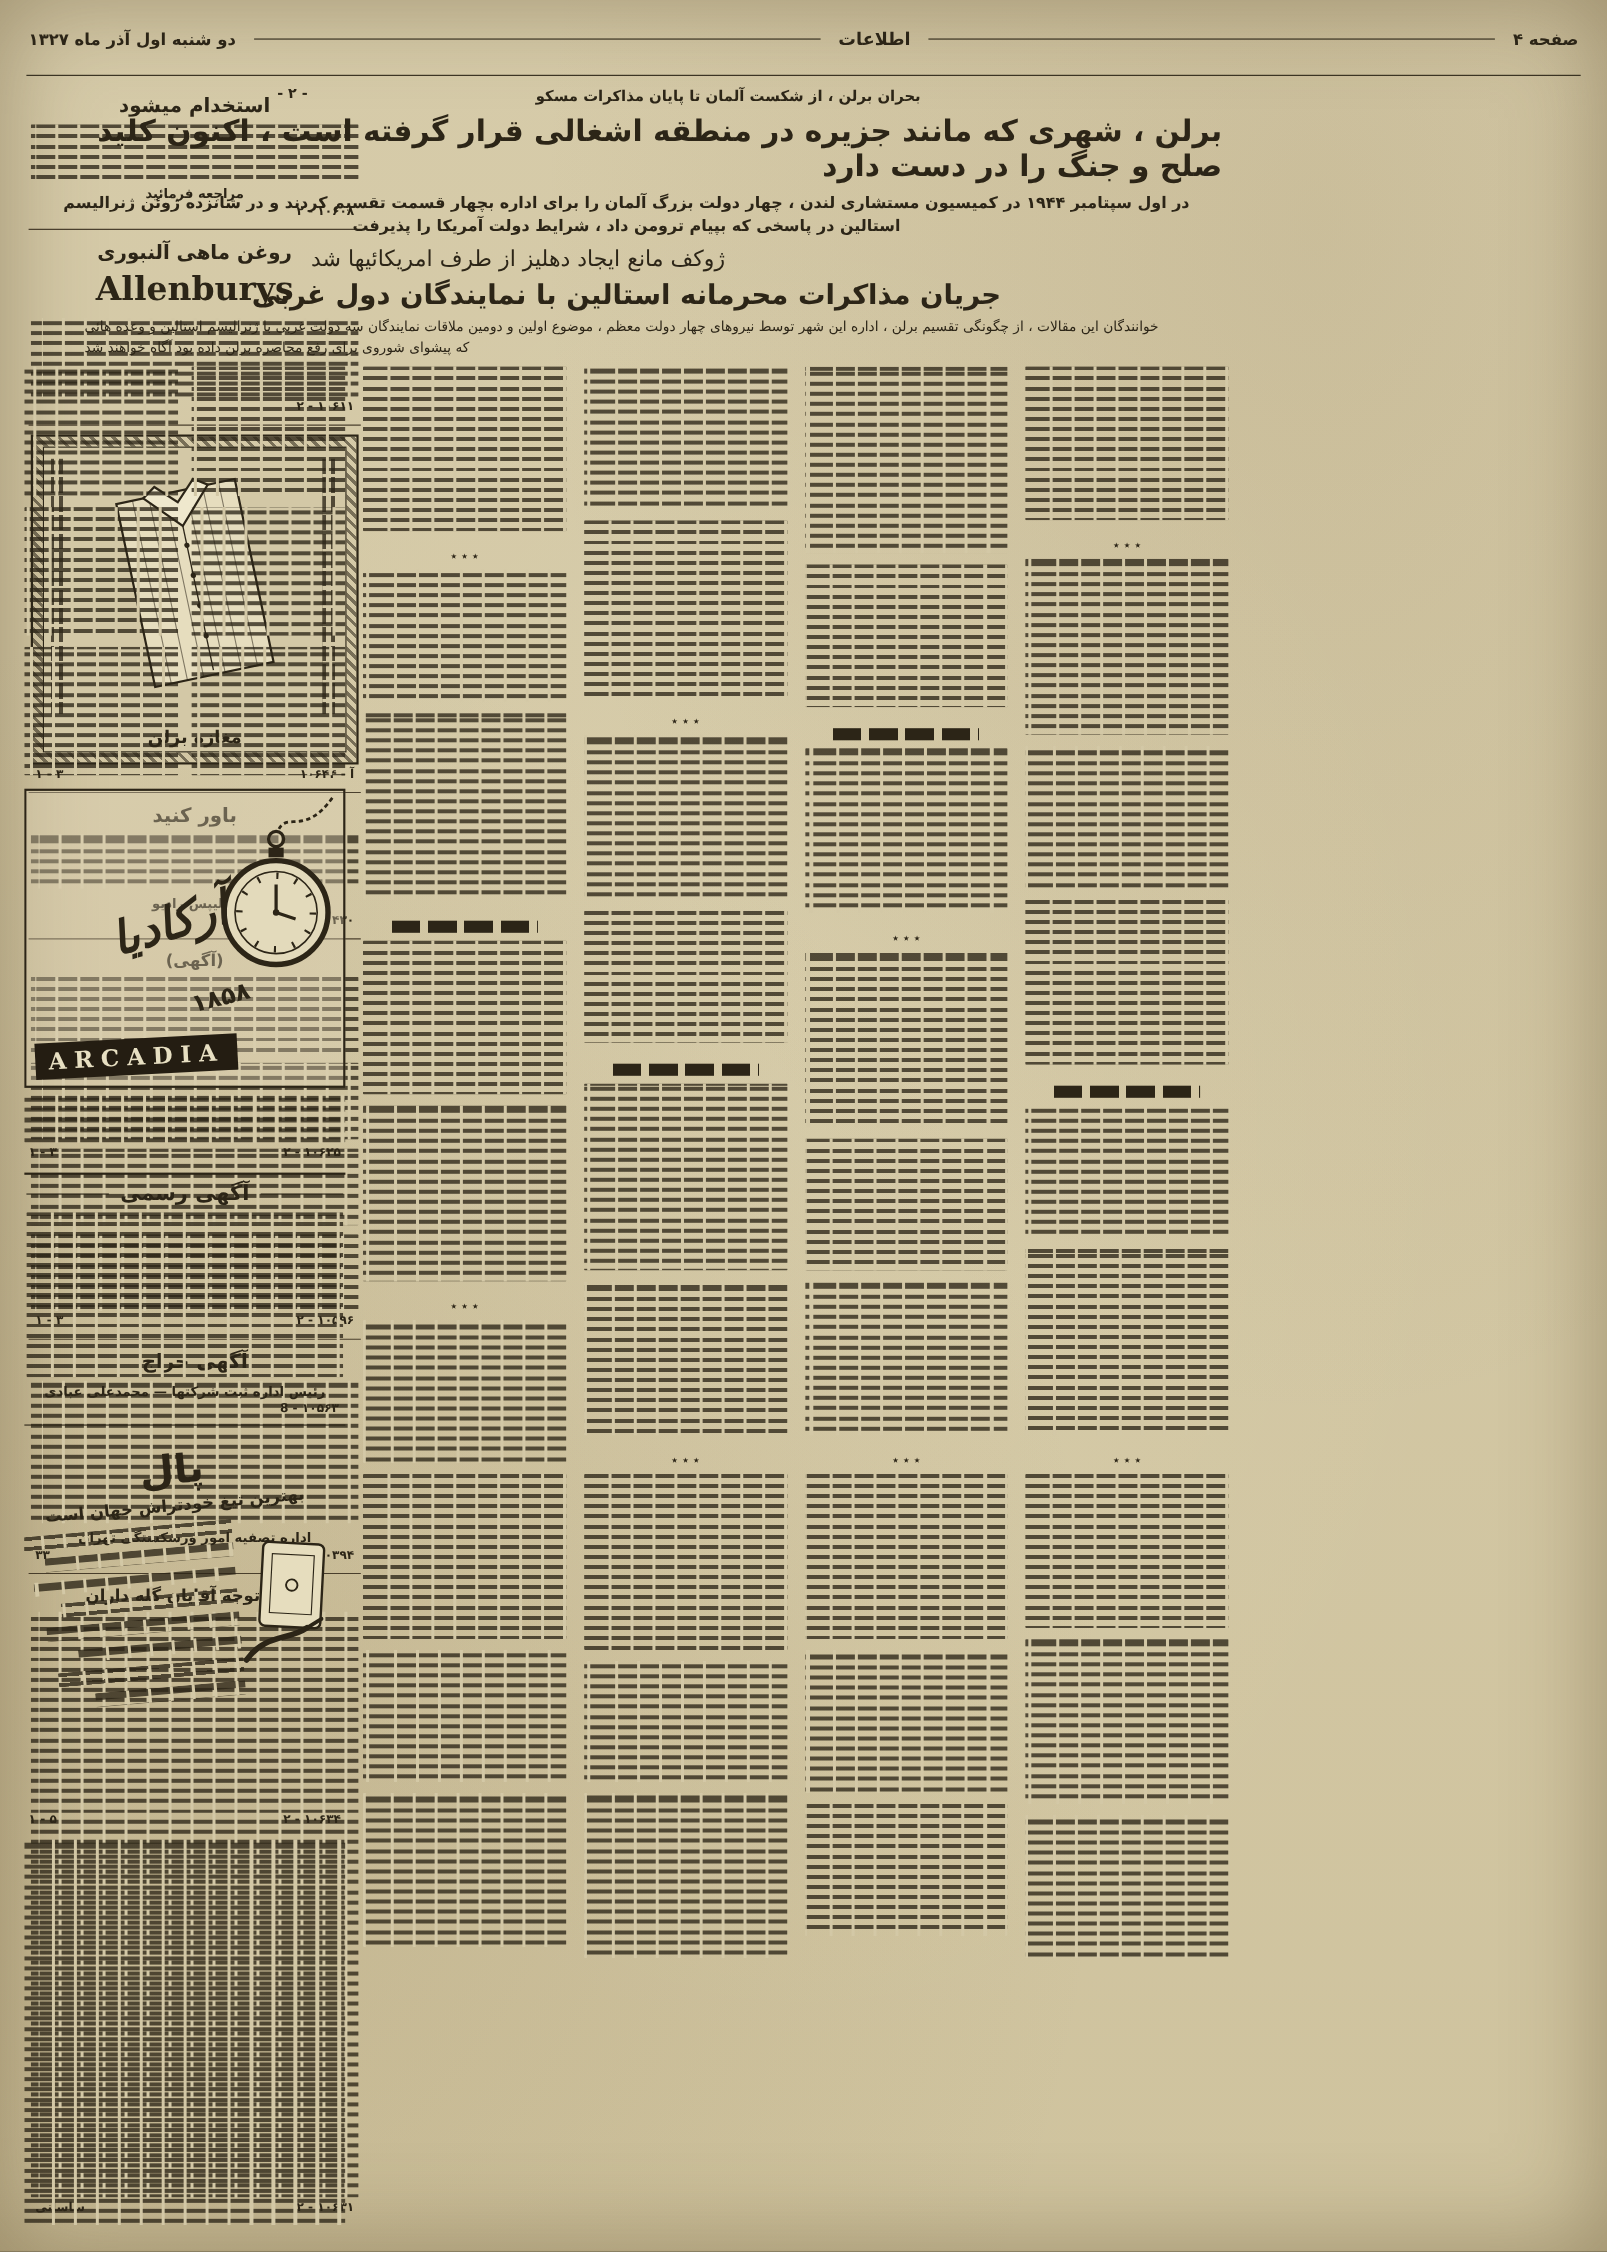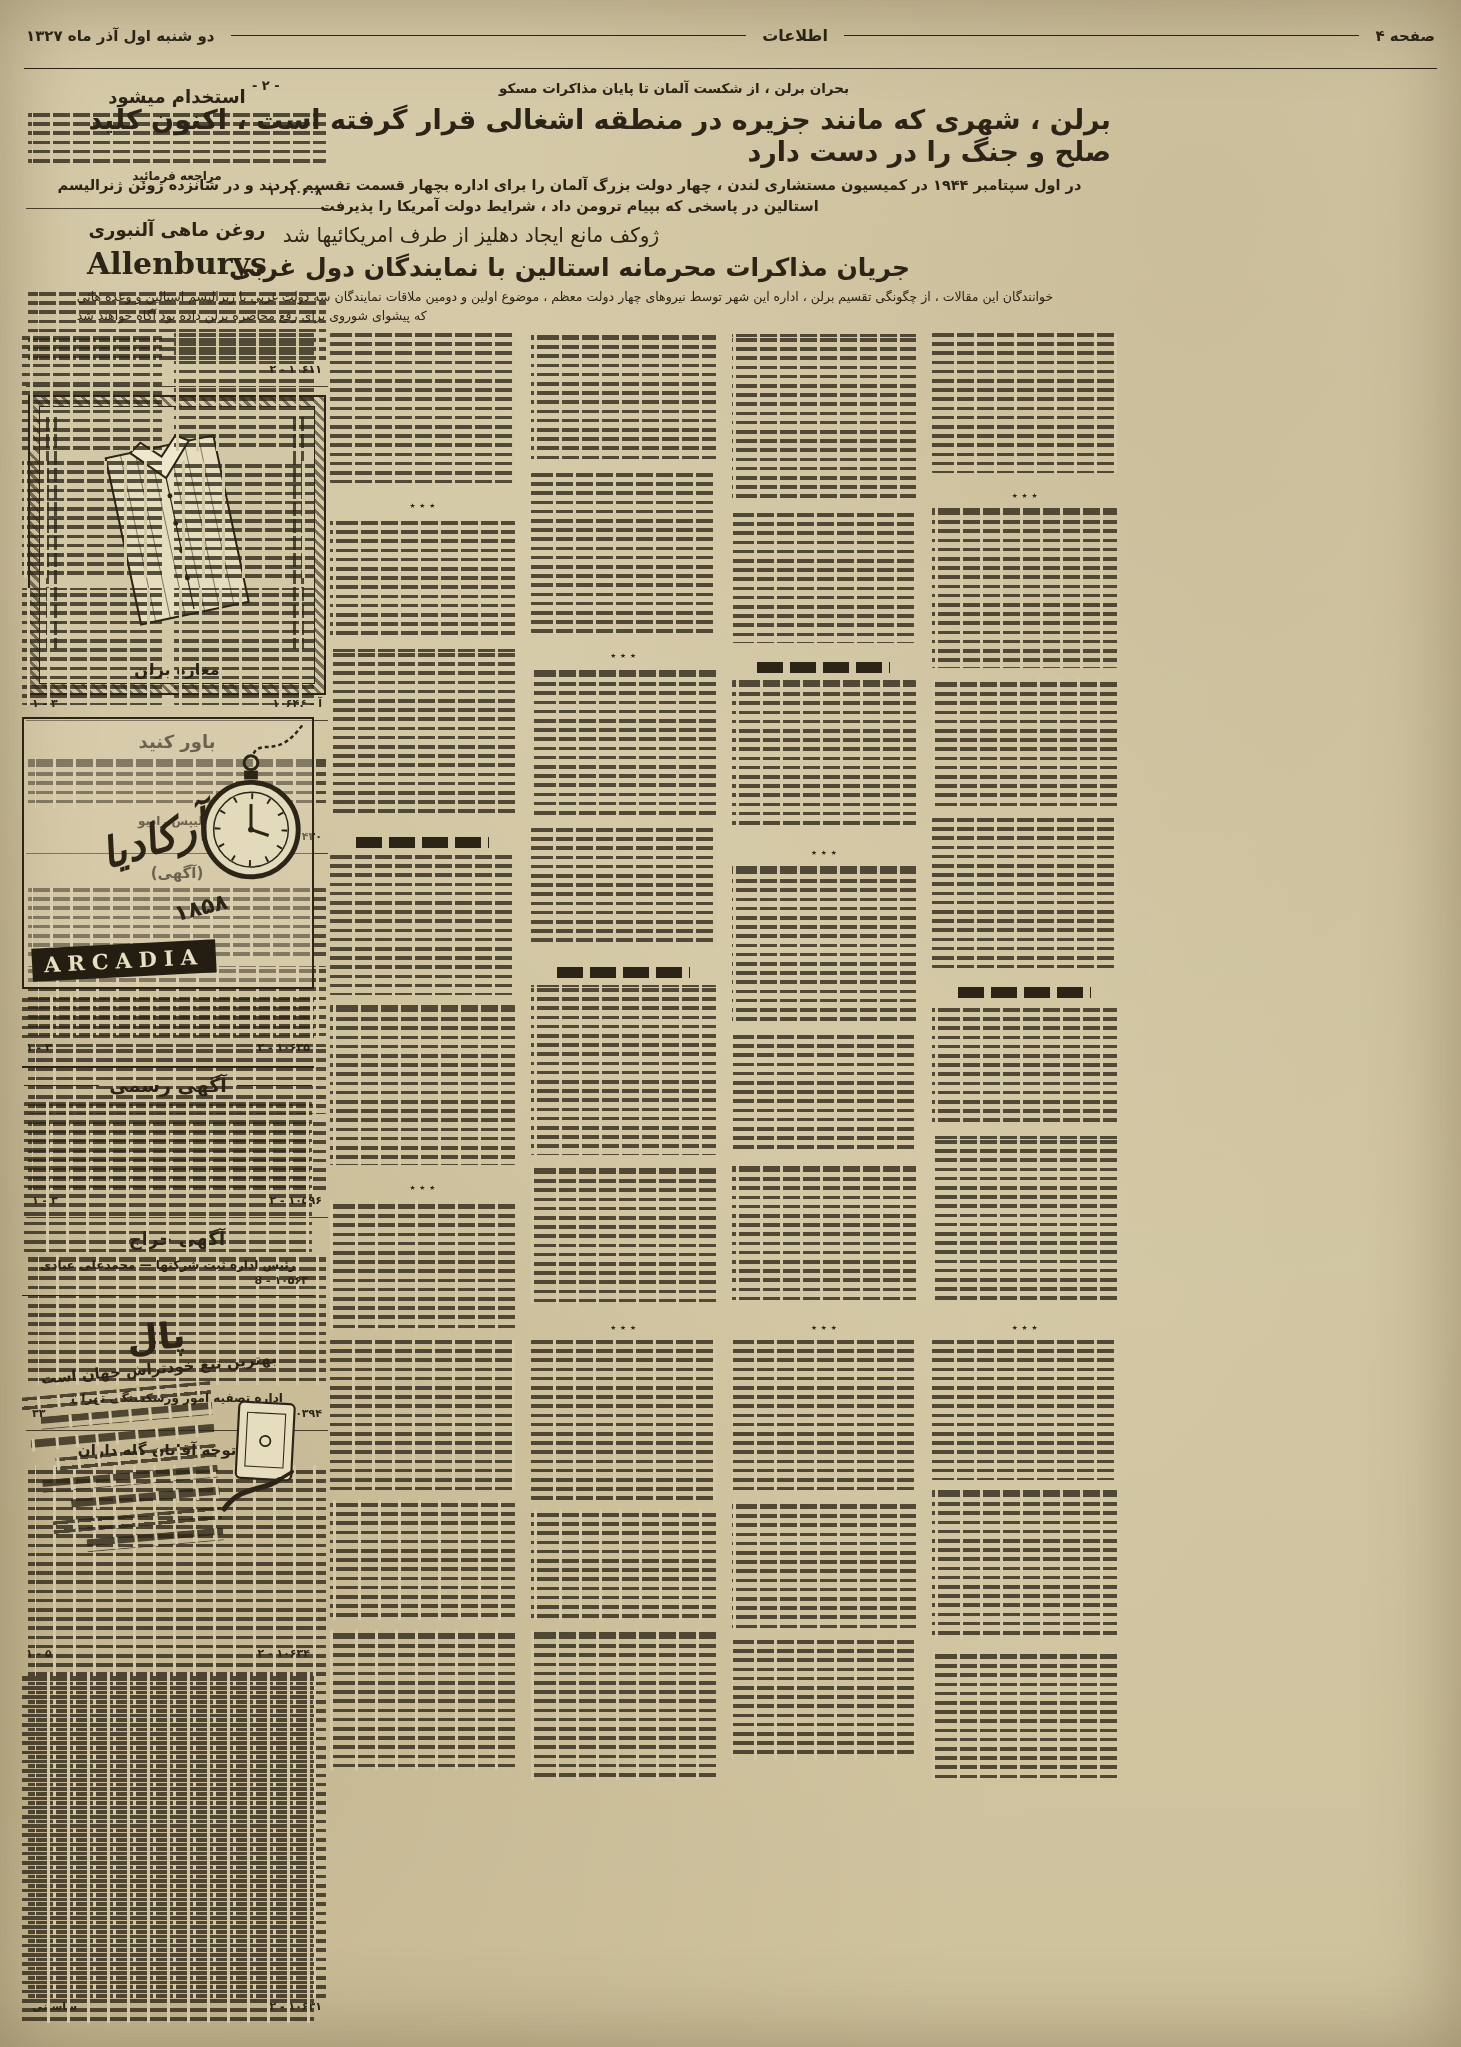--- a/index.html
+++ b/index.html
@@ -82,21 +82,21 @@
   .vstrip.l{left:6px;}
   .shirt-caption{position:absolute;bottom:4px;left:0;right:0;text-align:center;font-weight:bold;font-size:16px;}
 
   
   .main{
     position:absolute;top:78px;left:22px;right:344px;bottom:24px;
     display:flex;flex-direction:column;
   }
   .lead{flex:0 0 auto;position:relative;}
   .kicker-row{position:relative;height:24px;font-weight:bold;font-size:13.5px;}
-  .kicker{position:absolute;right:268px;top:2px;}
+  .kicker{position:absolute;right:280px;top:2px;}
   .marker{position:absolute;left:21%;top:0;font-size:13px;}
   .headline{margin:2px 6px 6px;text-align:right;font-size:27px;font-weight:bold;line-height:1.2;}
   .deck{margin:0 auto 6px;width:94%;text-align:center;font-size:14.5px;font-weight:600;line-height:1.45;}
   .subhead{text-align:center;font-size:20px;font-weight:normal;margin:2px 18% 6px 0;}
   .section-title{text-align:center;font-size:25px;font-weight:bold;margin:4px 0 6px;}
   .intro{margin:0 auto 8px;width:90%;text-align:left;font-size:12.5px;line-height:1.5;}
 
   .body-grid{flex:1;min-height:0;display:flex;direction:ltr;gap:16px;overflow:hidden;}
   .slot-ads{flex:0 0 292px;display:flex;flex-direction:column;gap:12px;direction:rtl;}
   .bcol{flex:1;display:flex;flex-direction:column;direction:rtl;}

